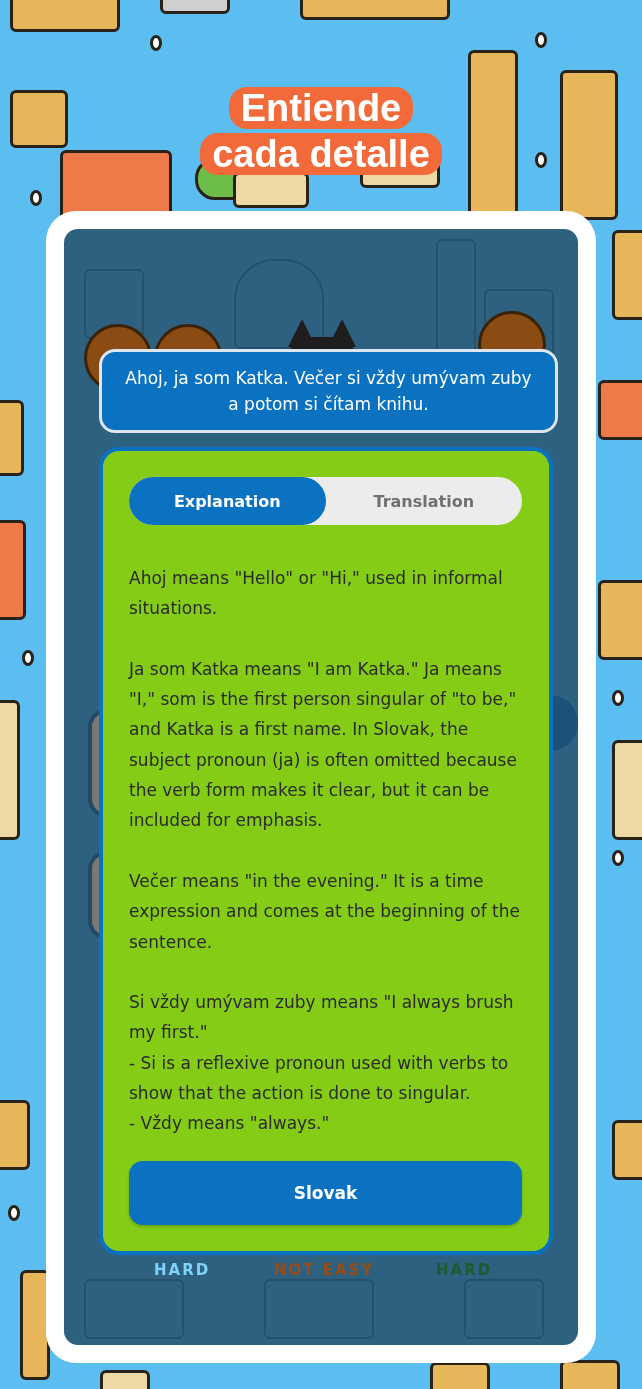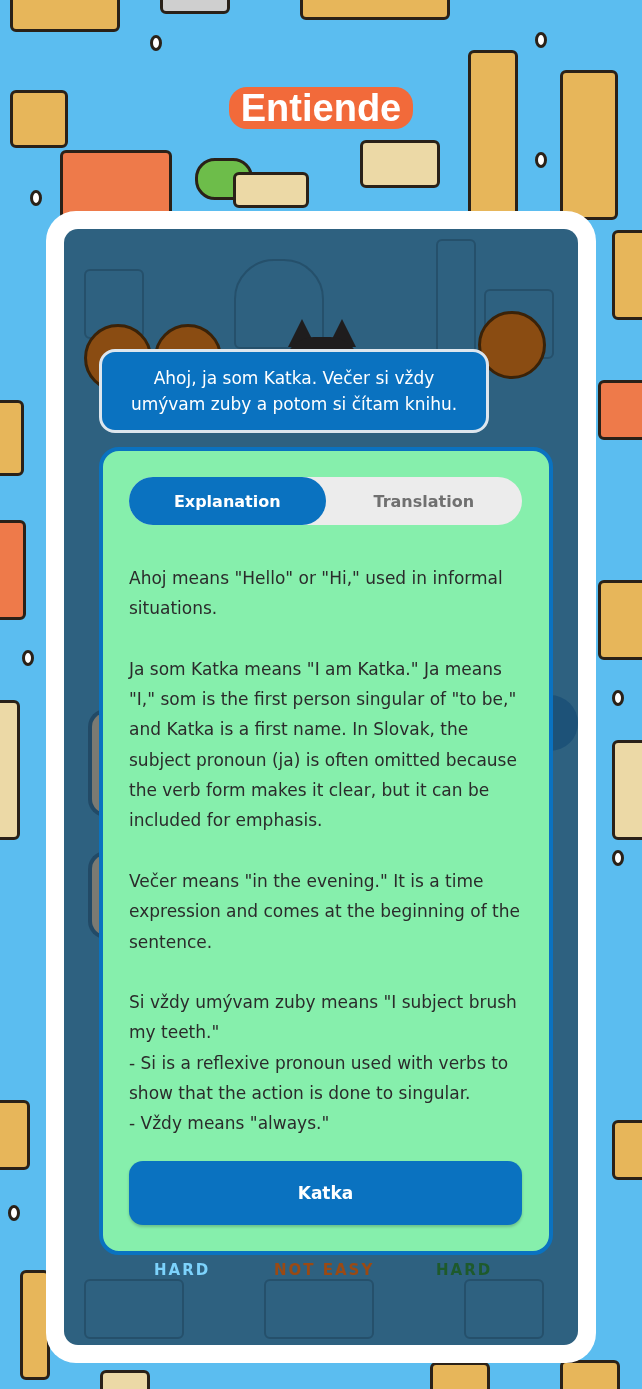--- a/index.html
+++ b/index.html
@@ -43,30 +43,30 @@
 
   .bg-btn { position: absolute; width: 68px; height: 68px; border-radius: 50%; background: #8a4c12; border: 3px solid #3a2208; }
   .cat-ears { position: absolute; left: 220px; top: 90px; width: 76px; height: 60px; }
   .cat-head { position: absolute; left: 0; top: 18px; width: 76px; height: 60px; background: #1f1d1e; border-radius: 30px 30px 0 0; }
   .ear { position: absolute; top: 0; width: 0; height: 0; border-left: 14px solid transparent; border-right: 14px solid transparent; border-bottom: 28px solid #1f1d1e; }
   .side-tab { position: absolute; width: 24px; border: 4px solid #224a66; border-right: none; border-radius: 18px 0 0 18px; background: #7a7a72; }
   .side-tab-r { position: absolute; width: 30px; height: 56px; border-radius: 0 28px 28px 0; background: #1d5278; }
 
   
   .bubble {
-    position: absolute; left: 35px; top: 120px; width: 390px; height: 84px;
+    position: absolute; left: 35px; top: 120px; width: 459px; height: 84px;
     background: #0a72c0; border: 3px solid #dde6ee; border-radius: 16px;
     color: #fff; text-align: center; font-size: 17px; line-height: 26px;
     display: flex; align-items: center; justify-content: center; padding: 0 20px;
   }
 
   
   .modal {
     position: absolute; left: 35px; top: 218px; width: 454px; height: 808px;
-    background: #86efac; border: 4px solid #0a72c0; border-radius: 20px;
+    background: #84cc16; border: 4px solid #0a72c0; border-radius: 20px;
   }
   .tabs {
     position: absolute; left: 26px; top: 26px; width: 393px; height: 48px;
     background: #ececec; border-radius: 24px; display: flex;
   }
   .tab { flex: 1; display: flex; align-items: center; justify-content: center; font-weight: 700; font-size: 16px; border-radius: 24px; color: #707070; }
   .tab.active { background: #0a72c0; color: #fff; }
 
   .explain {
     position: absolute; left: 26px; top: 112px; width: 400px;
@@ -123,20 +123,21 @@
   <div class="dot" style="left:30px;top:190px;"></div>
   <div class="dot" style="left:535px;top:152px;"></div>
   <div class="dot" style="left:22px;top:650px;"></div>
   <div class="dot" style="left:612px;top:690px;"></div>
   <div class="dot" style="left:612px;top:850px;"></div>
   <div class="dot" style="left:8px;top:1205px;"></div>
 </div>
 
 <div class="headline">
   <span>Entiende</span><br>
+  <span>cada detalle</span>
 </div>
 
 <div class="phone">
   <div class="screen">
     <div class="screen-ghost" style="left:20px;top:40px;width:60px;height:70px;"></div>
     <div class="screen-ghost" style="left:170px;top:30px;width:90px;height:90px;border-radius:40px 40px 6px 6px;"></div>
     <div class="screen-ghost" style="left:372px;top:10px;width:40px;height:120px;"></div>
     <div class="screen-ghost" style="left:420px;top:60px;width:70px;height:70px;"></div>
     <div class="screen-ghost" style="left:20px;top:1050px;width:100px;height:60px;"></div>
     <div class="screen-ghost" style="left:200px;top:1050px;width:110px;height:60px;"></div>
@@ -164,27 +165,27 @@
       <div class="tabs">
         <div class="tab active">Explanation</div>
         <div class="tab">Translation</div>
       </div>
 
       <div class="explain">
         <p>Ahoj means "Hello" or "Hi," used in informal situations.</p>
         <p>Ja som Katka means "I am Katka." Ja means "I," som is the first person singular of "to be," and Katka is a first name. In Slovak, the subject pronoun (ja) is often omitted because the verb form makes it clear, but it can be included for emphasis.</p>
         <p>Večer means "in the evening." It is a time expression and comes at the beginning of the sentence.</p>
         <p style="margin-bottom:0">
-          <span>Si vždy umývam zuby means "I subject brush my teeth."</span><br>
+          <span>Si vždy umývam zuby means "I always brush my first."</span><br>
           <span>- Si is a reflexive pronoun used with verbs to show that the action is done to singular.</span><br>
           <span>- Vždy means "always."</span>
         </p>
       </div>
 
-      <div class="close-btn">Katka</div>
+      <div class="close-btn">Slovak</div>
     </div>
 
     <div class="ratings">
       <span class="rating r-hard">HARD</span>
       <span class="rating r-notsure">NOT EASY</span>
       <span class="rating r-easy">HARD</span>
     </div>
   </div>
 </div>
 

